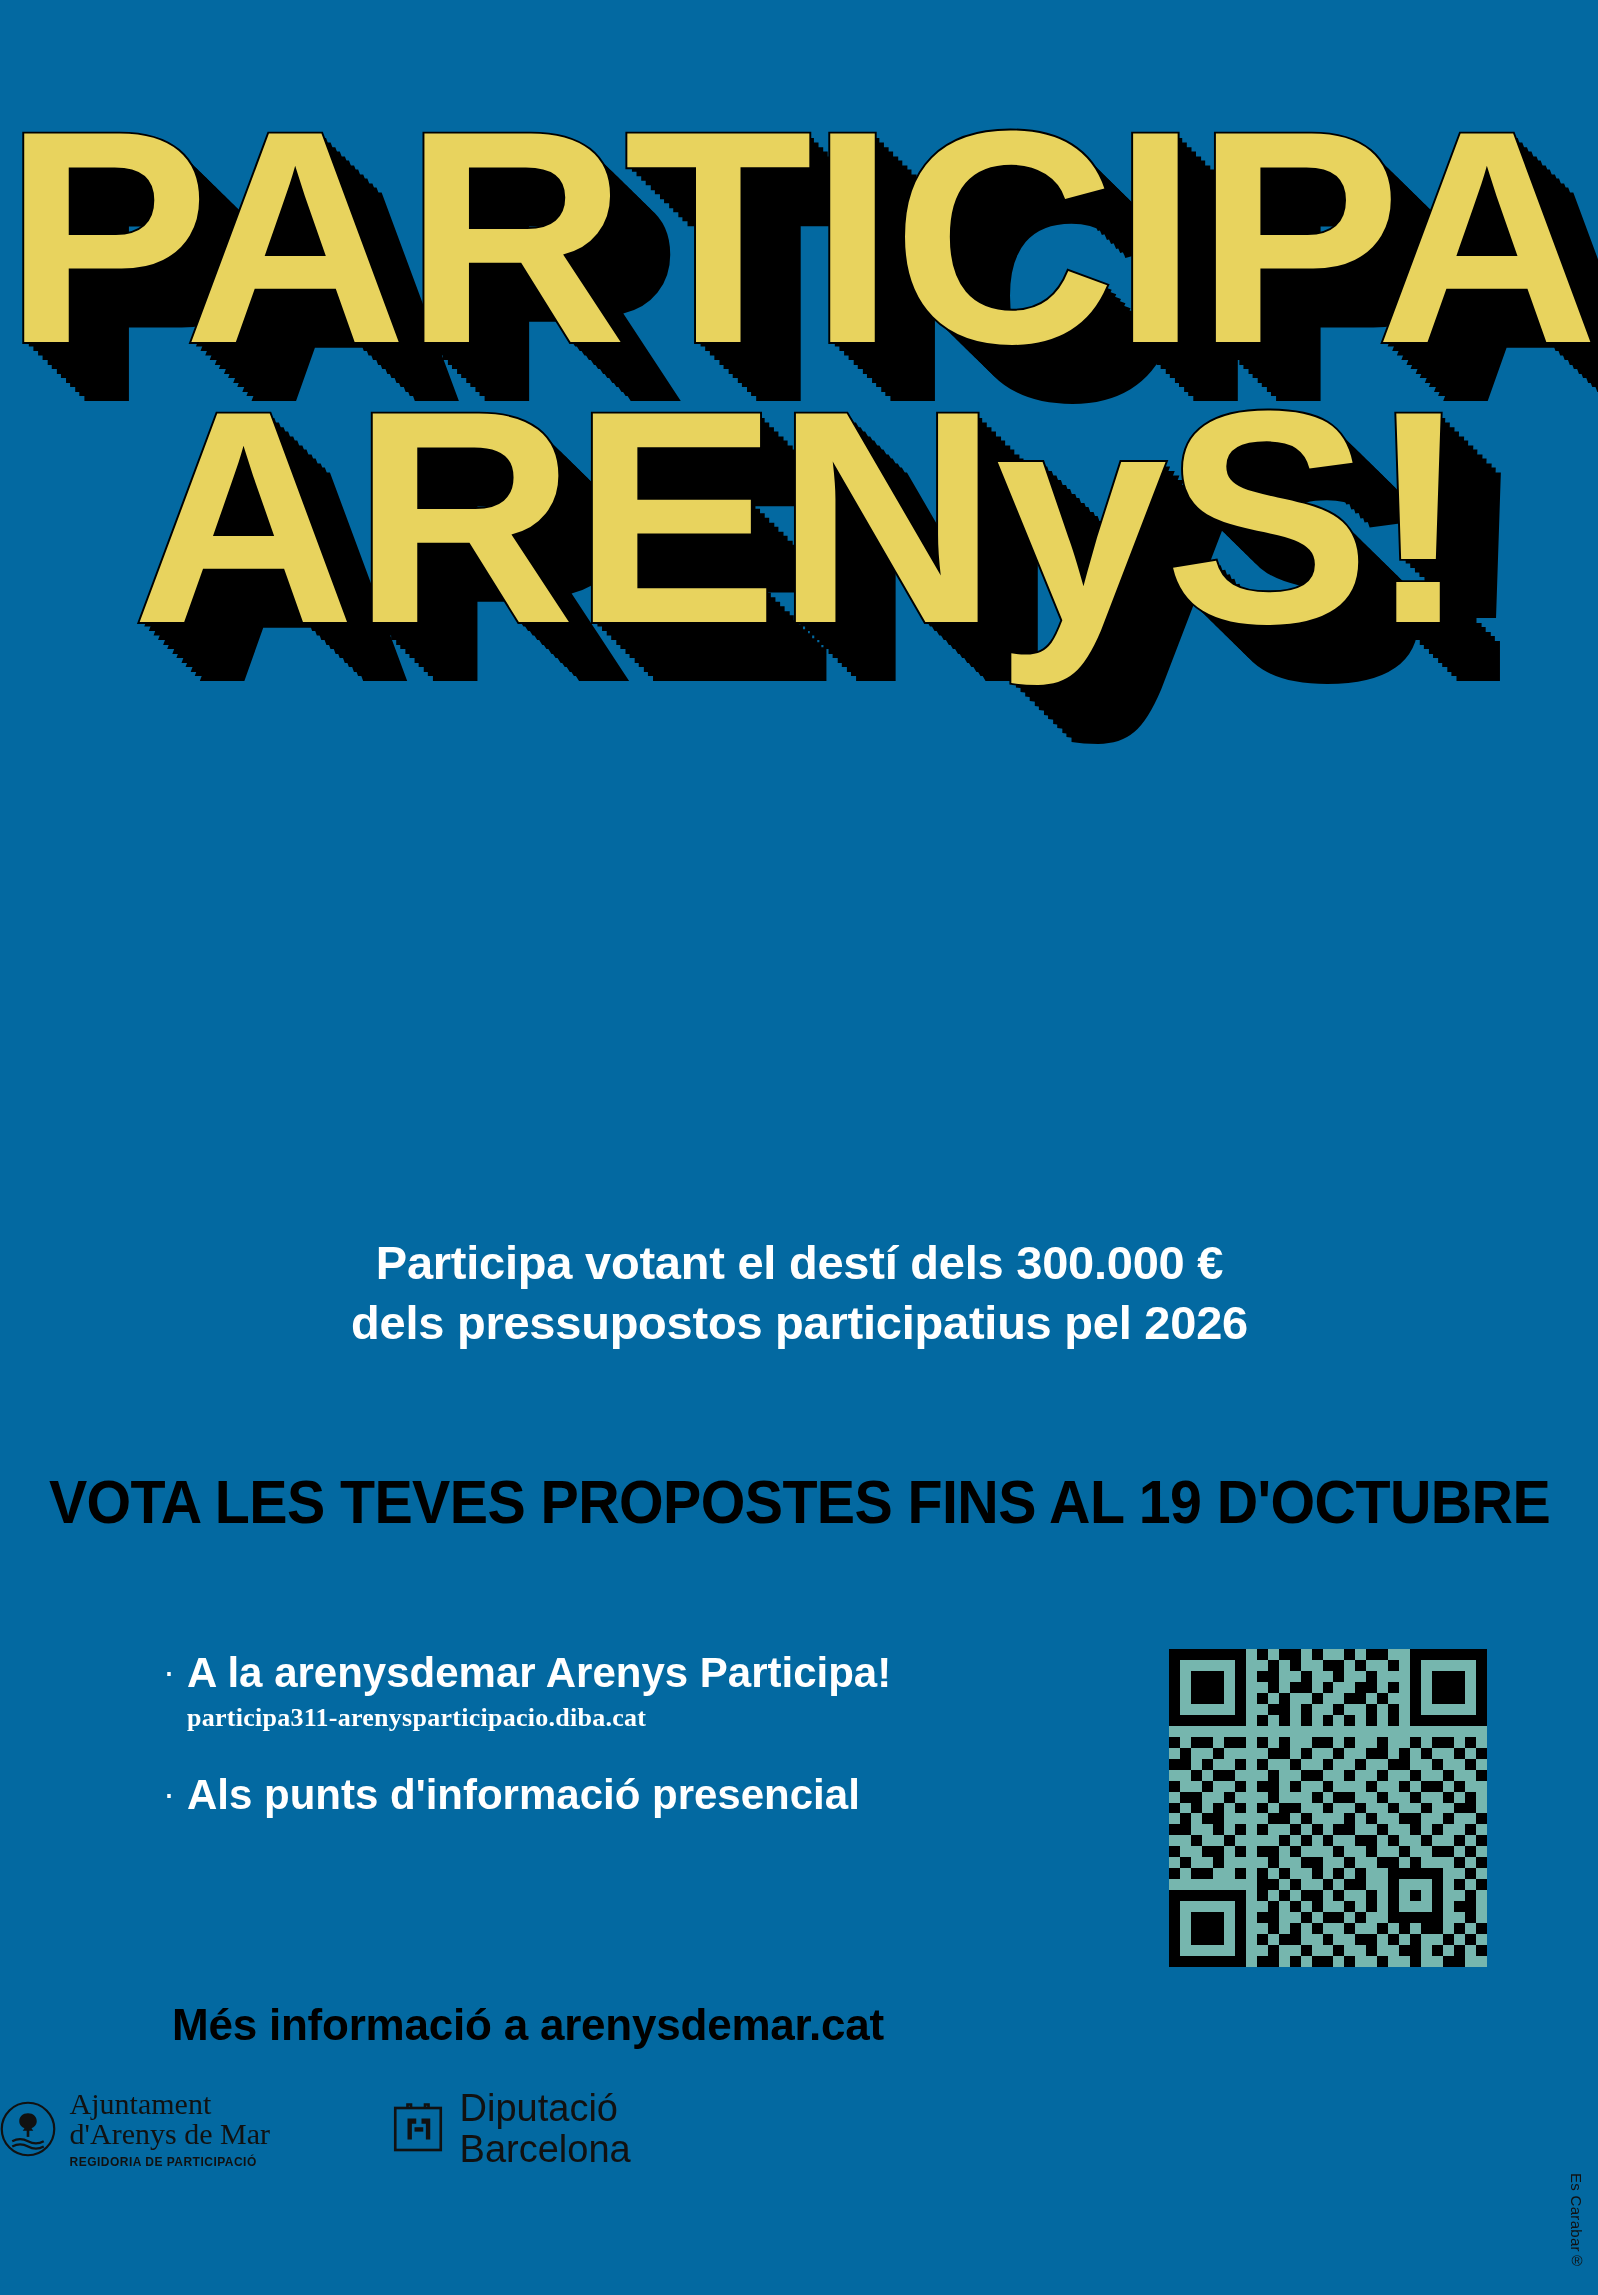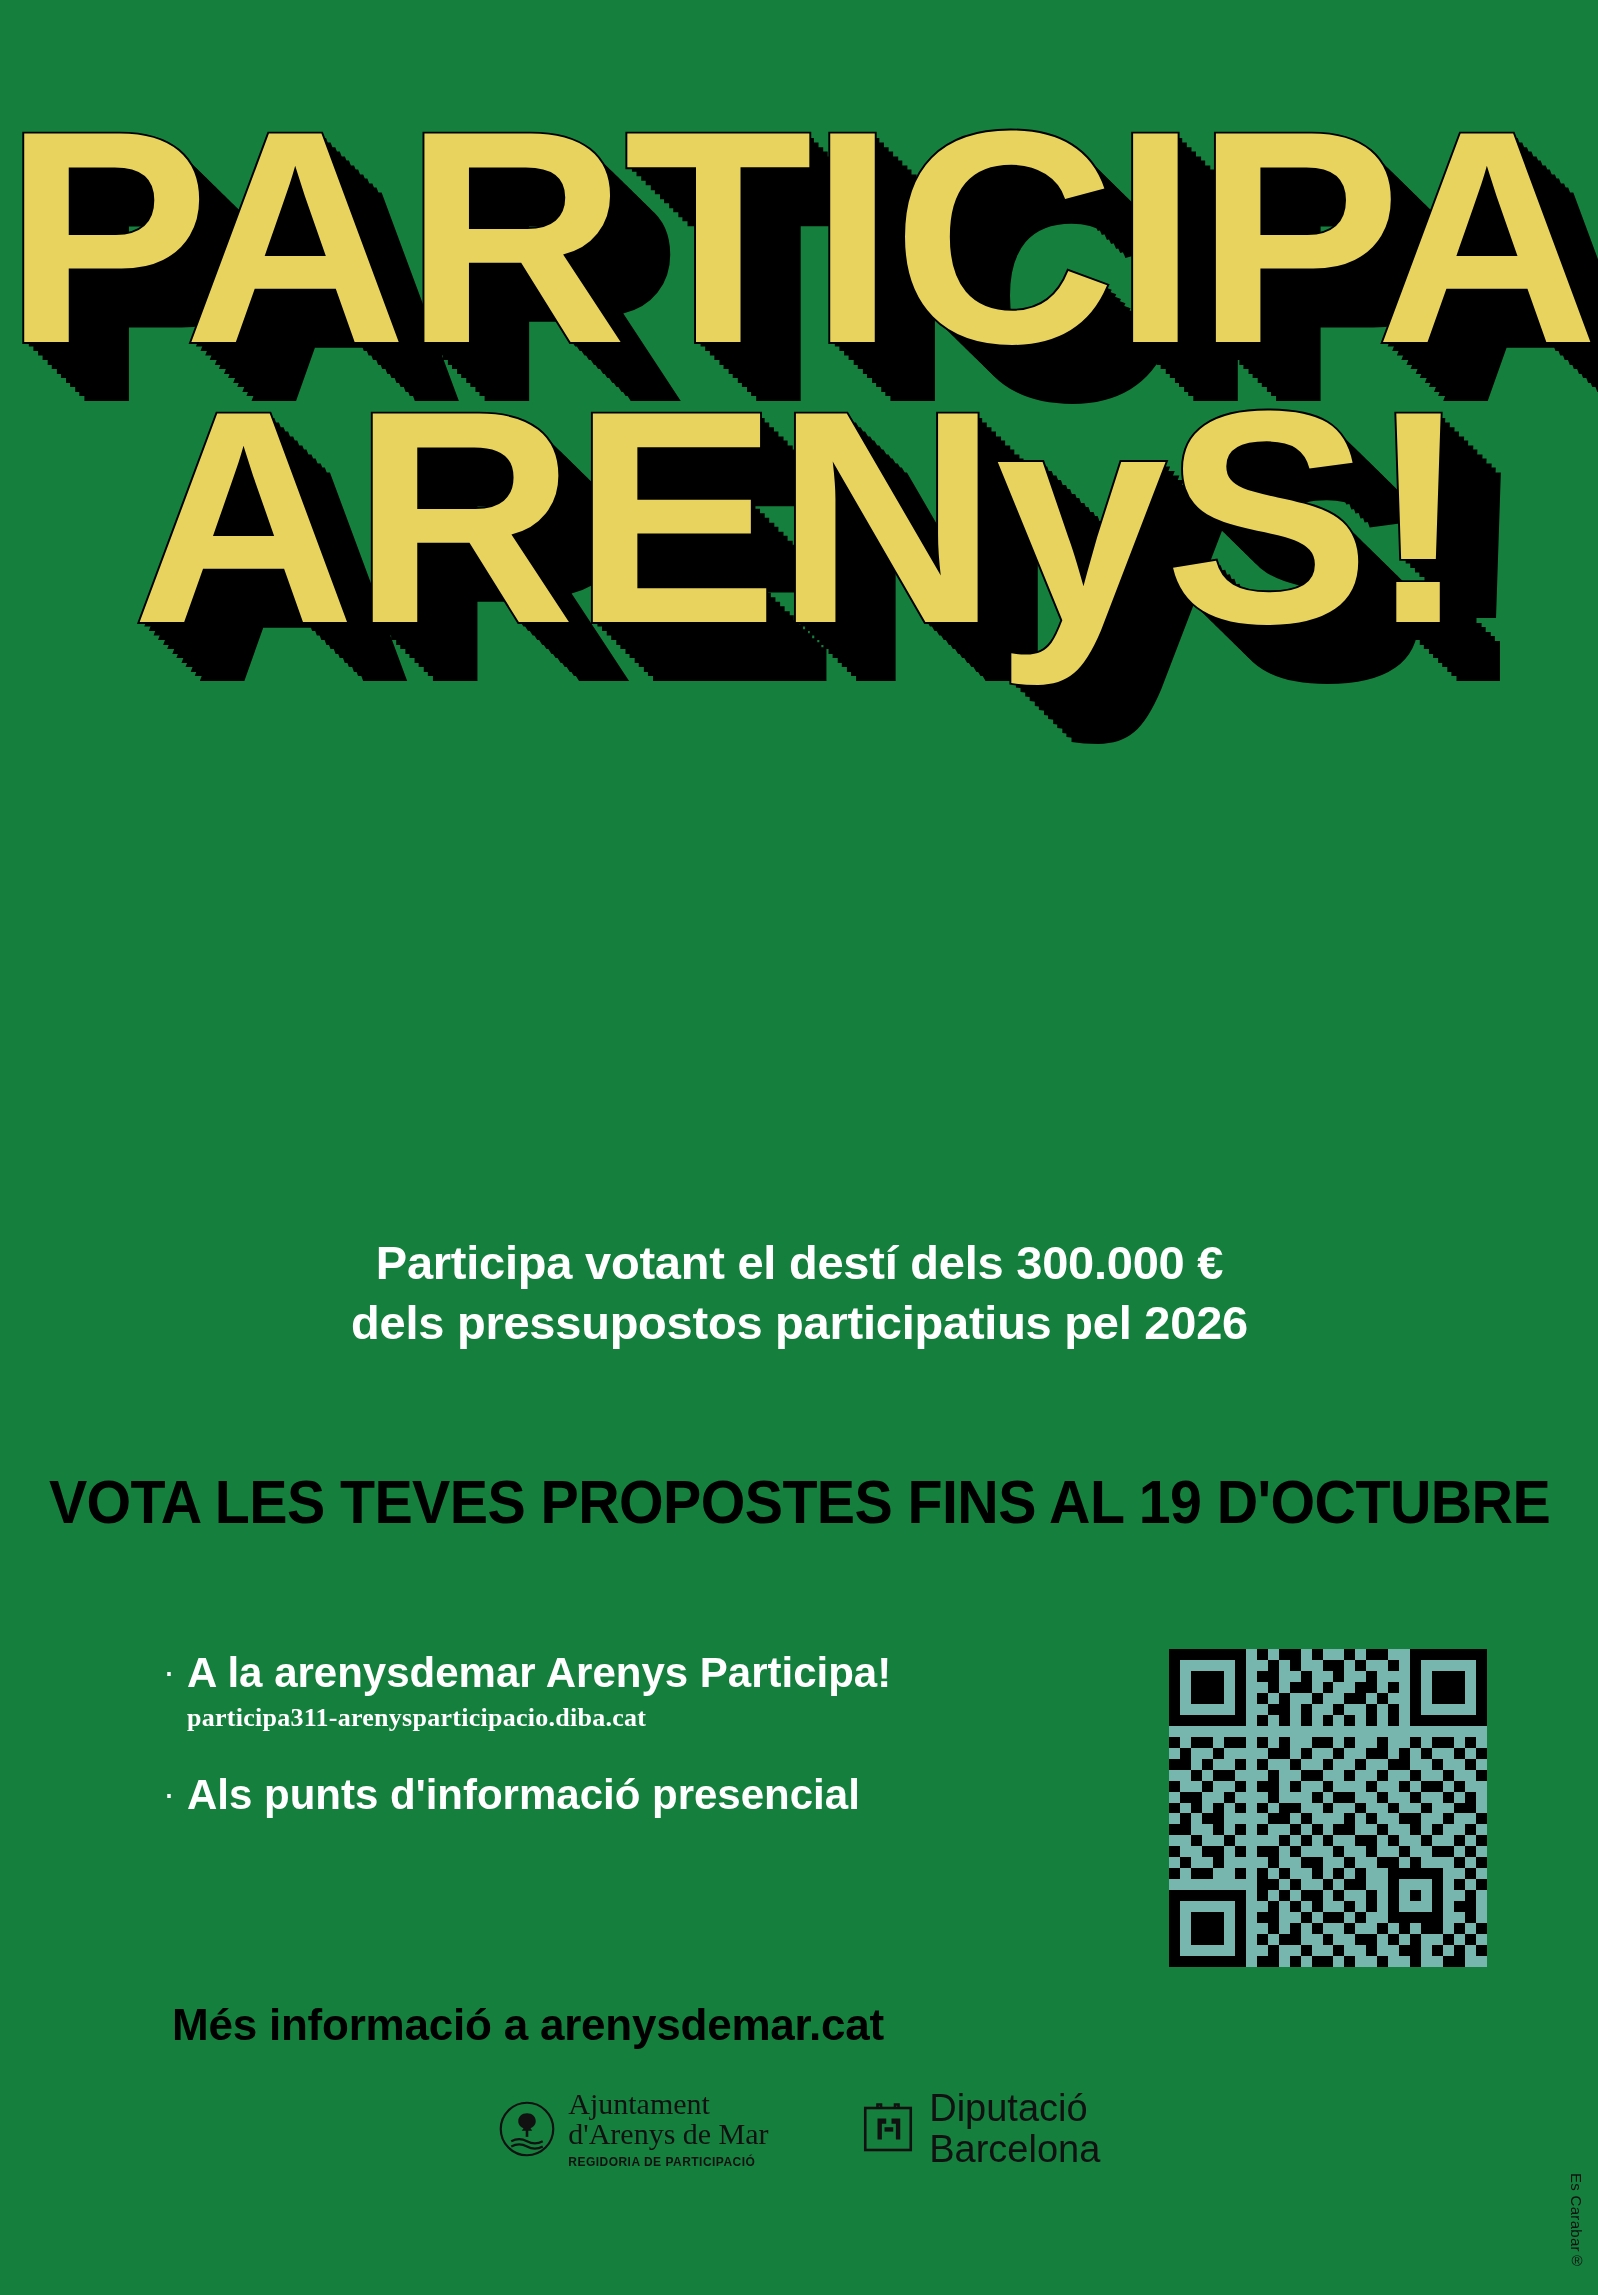--- a/index.html
+++ b/index.html
@@ -12,21 +12,21 @@
     height: 2295px;
     position: relative;
     overflow: hidden;
     font-family: "Liberation Sans", sans-serif;
     background: #76b6ae;
   }
 
   .poster {
     position: absolute;
     inset: 0;
-    background: #15803d;
+    background: #0369a1;
   }
 
   
   .headline-block {
     position: absolute;
     top: 113px;
     left: 0;
     width: 100%;
     text-align: center;
   }
@@ -159,23 +159,22 @@
   }
   .qr canvas, .qr svg { display: block; }
 
   
   .logos {
     position: absolute;
     top: 2088px;
     left: 0;
     width: 100%;
     display: flex;
-    justify-content: center;
     align-items: center;
-    gap: 91px;
+    gap: 120px;
   }
   .logo {
     display: flex;
     align-items: center;
     gap: 13.6px;
     color: #111;
   }
   .logo-mark {
     width: 56px;
     height: 56px;

